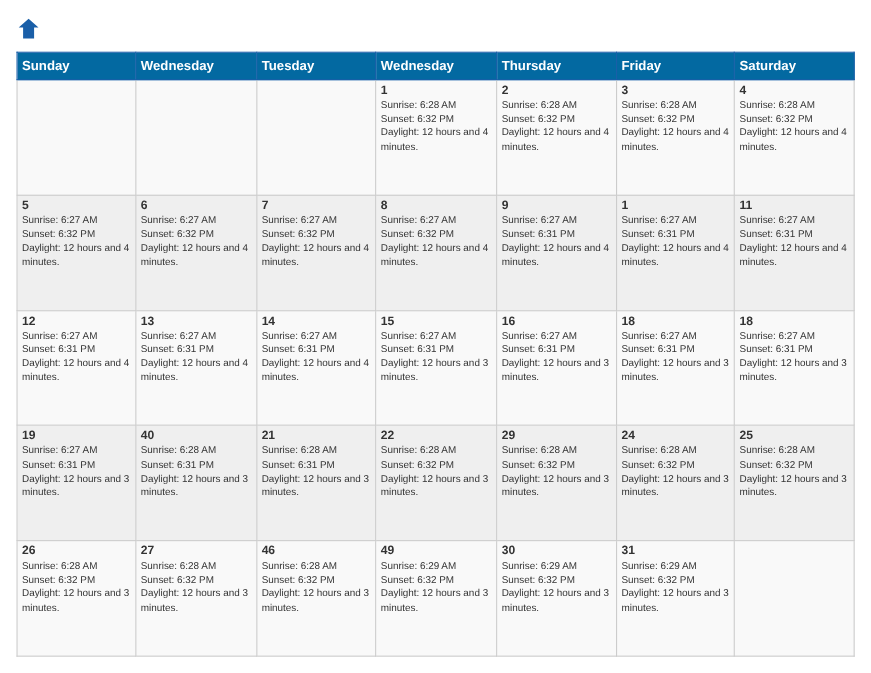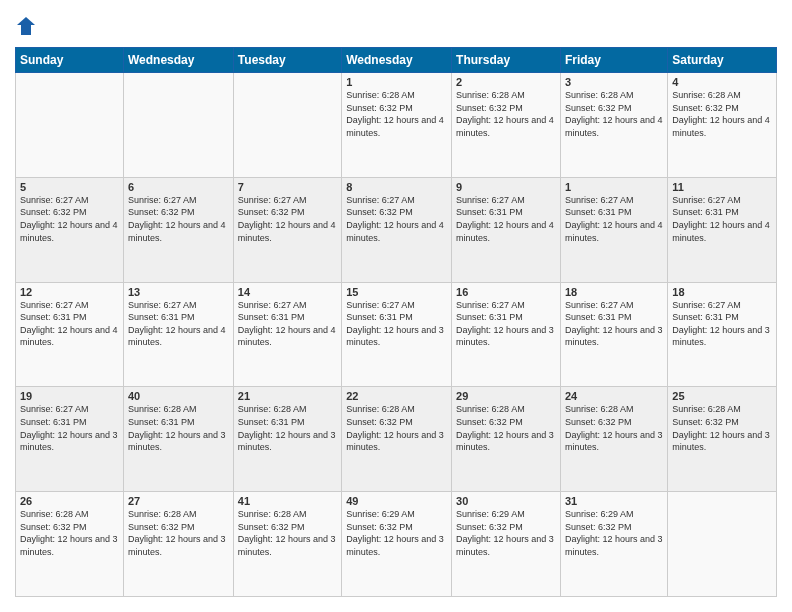--- a/index.html
+++ b/index.html
@@ -301,21 +301,21 @@
 Sunset: 6:32 PM
 Daylight: 12 hours and 3 minutes.</div>
           </td>
           <td>
             <span class="day-num">27</span>
             <div class="day-info" style="white-space: pre-line;">Sunrise: 6:28 AM
 Sunset: 6:32 PM
 Daylight: 12 hours and 3 minutes.</div>
           </td>
           <td>
-            <span class="day-num">41</span>
+            <span class="day-num">46</span>
             <div class="day-info" style="white-space: pre-line;">Sunrise: 6:28 AM
 Sunset: 6:32 PM
 Daylight: 12 hours and 3 minutes.</div>
           </td>
           <td>
             <span class="day-num">49</span>
             <div class="day-info" style="white-space: pre-line;">Sunrise: 6:29 AM
 Sunset: 6:32 PM
 Daylight: 12 hours and 3 minutes.</div>
           </td>

